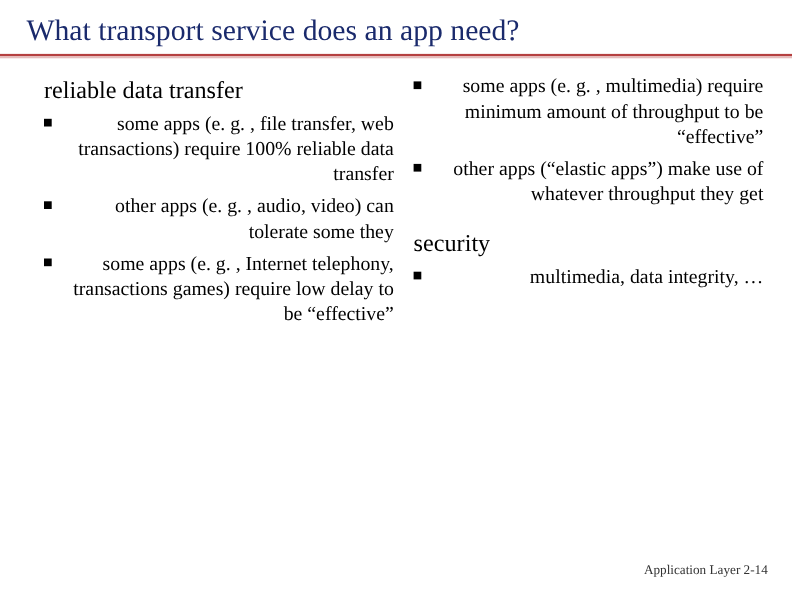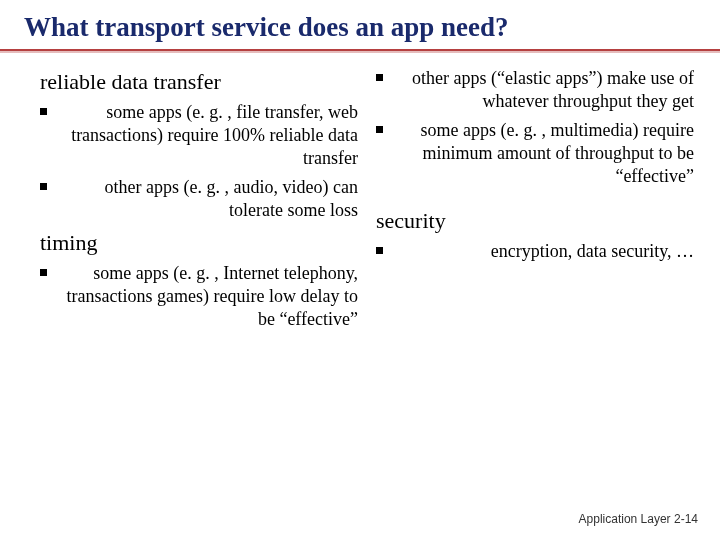--- a/index.html
+++ b/index.html
@@ -9,21 +9,21 @@
     background: #ffffff;
     font-family: Georgia, 'Times New Roman', serif;
     color: #000;
     position: relative;
     overflow: hidden;
   }
   .title {
     font-size: 27px;
     color: #1a2a6c;
     padding: 12px 0 4px 24px;
-    font-weight: bold;
+    font-weight: normal;
   }
   .underline {
     height: 4px;
     background: linear-gradient(to bottom, #b54040 0%, #b54040 55%, rgba(181,64,64,0.35) 55%, rgba(181,64,64,0.35) 100%);
     margin: 2px 0 14px 0;
     width: 100%;
   }
   .cols {
     display: flex;
     padding: 0 26px 0 40px;
@@ -51,52 +51,51 @@
     left: 0;
     top: 7px;
     width: 7px;
     height: 7px;
     background: #000;
   }
   .footer {
     position: absolute;
     bottom: 14px;
     right: 22px;
-    font-family: Liberation Sans, sans-serif;
+    font-family: Liberation Serif, serif;
     font-size: 12px;
     color: #333;
   }
   .pgnum { font-size: 12px; }
 </style>
 </head>
 <body>
 
 <div class="title">What transport service does an app need?</div>
 <div class="underline"></div>
 
 <div class="cols">
   <div class="col">
     <div class="subhead">reliable data transfer</div>
     <ul>
       <li>some apps (e. g. , file transfer, web transactions) require 100% reliable data transfer</li>
-      <li>other apps (e. g. , audio, video) can tolerate some loss</li>
+      <li>other apps (e. g. , audio, video) can tolerate some they</li>
     </ul>
-    <div class="subhead" style="margin-top:8px">timing</div>
     <ul>
       <li>some apps (e. g. , Internet telephony, transactions games) require low delay to be “effective”</li>
     </ul>
   </div>
   <div class="col">
     <ul>
+      <li>some apps (e. g. , multimedia) require minimum amount of throughput to be “effective”</li>
       <li>other apps (“elastic apps”) make use of whatever throughput they get</li>
-      <li>some apps (e. g. , multimedia) require minimum amount of throughput to be “effective”</li>
     </ul>
     <div class="subhead" style="margin-top:20px">security</div>
     <ul>
-      <li>encryption, data security, …</li>
+      <li>multimedia, data integrity, …</li>
     </ul>
   </div>
 </div>
 
 <div class="footer">
   <span>Application Layer</span>
   <span class="pgnum">2-14</span>
 </div>
 
 </body></html>

